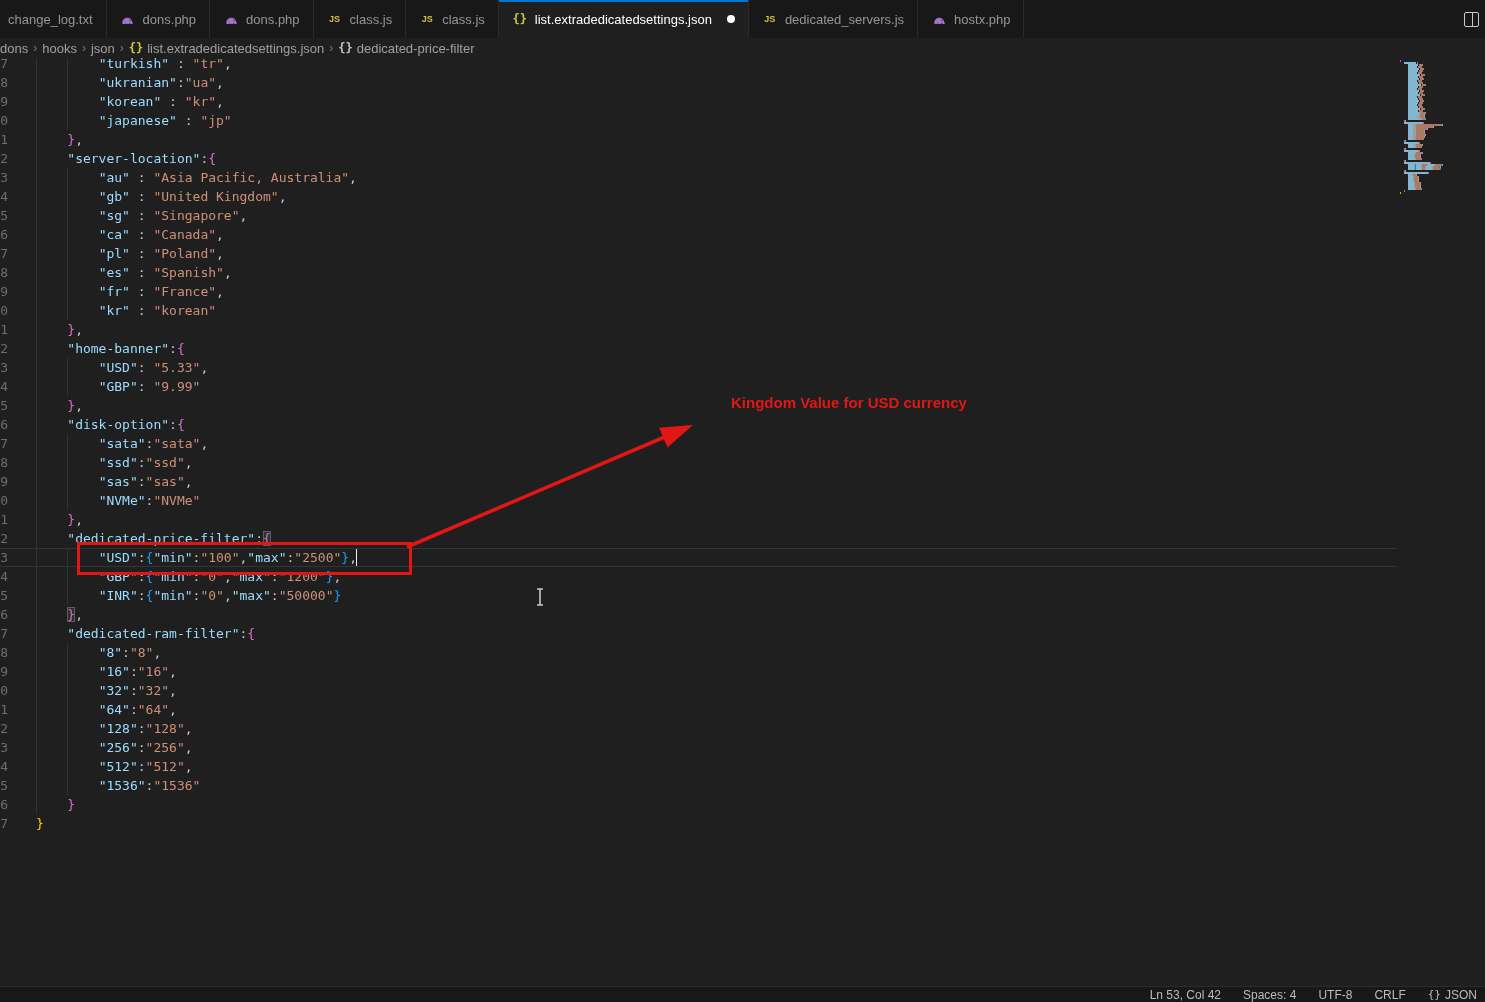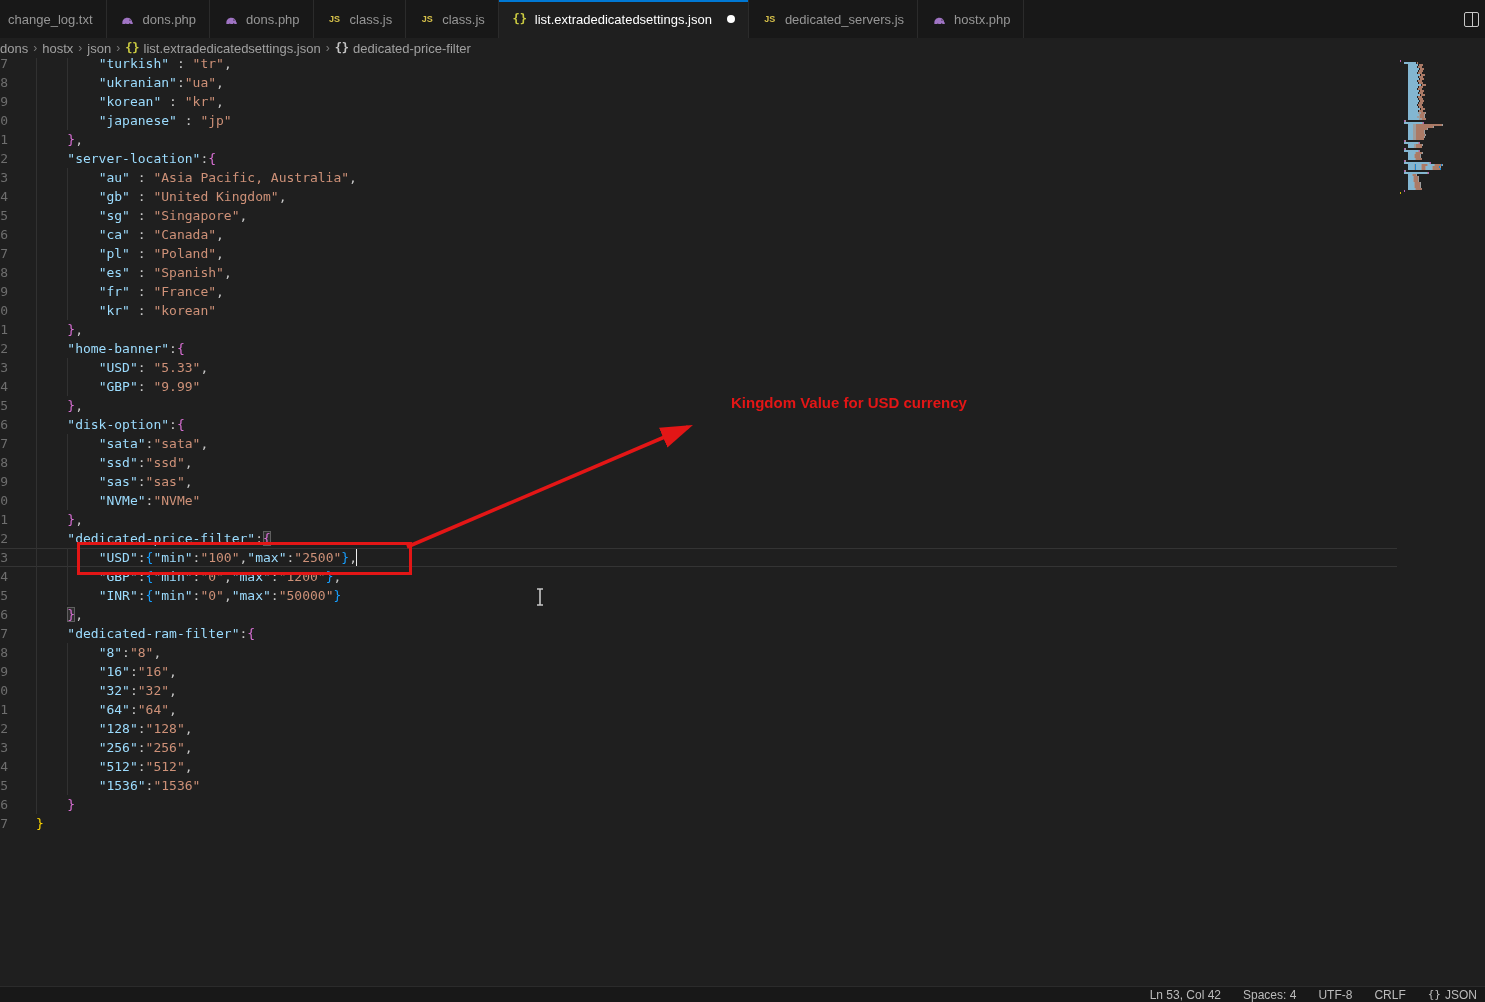--- a/index.html
+++ b/index.html
@@ -124,21 +124,21 @@
         <div id="split-btn"></div>
       </div>
     </div>
 
   <div id="breadcrumb">
       <span class="crumb">
         <span>dons</span>
       </span>
       <span class="crumb-sep">›</span>
       <span class="crumb">
-        <span>hostx</span>
+        <span>hooks</span>
       </span>
       <span class="crumb-sep">›</span>
       <span class="crumb">
         <span>json</span>
       </span>
       <span class="crumb-sep">›</span>
       <span class="crumb">
         <span class="json-badge">{}</span>
         <span>list.extradedicatedsettings.json</span>
       </span>

